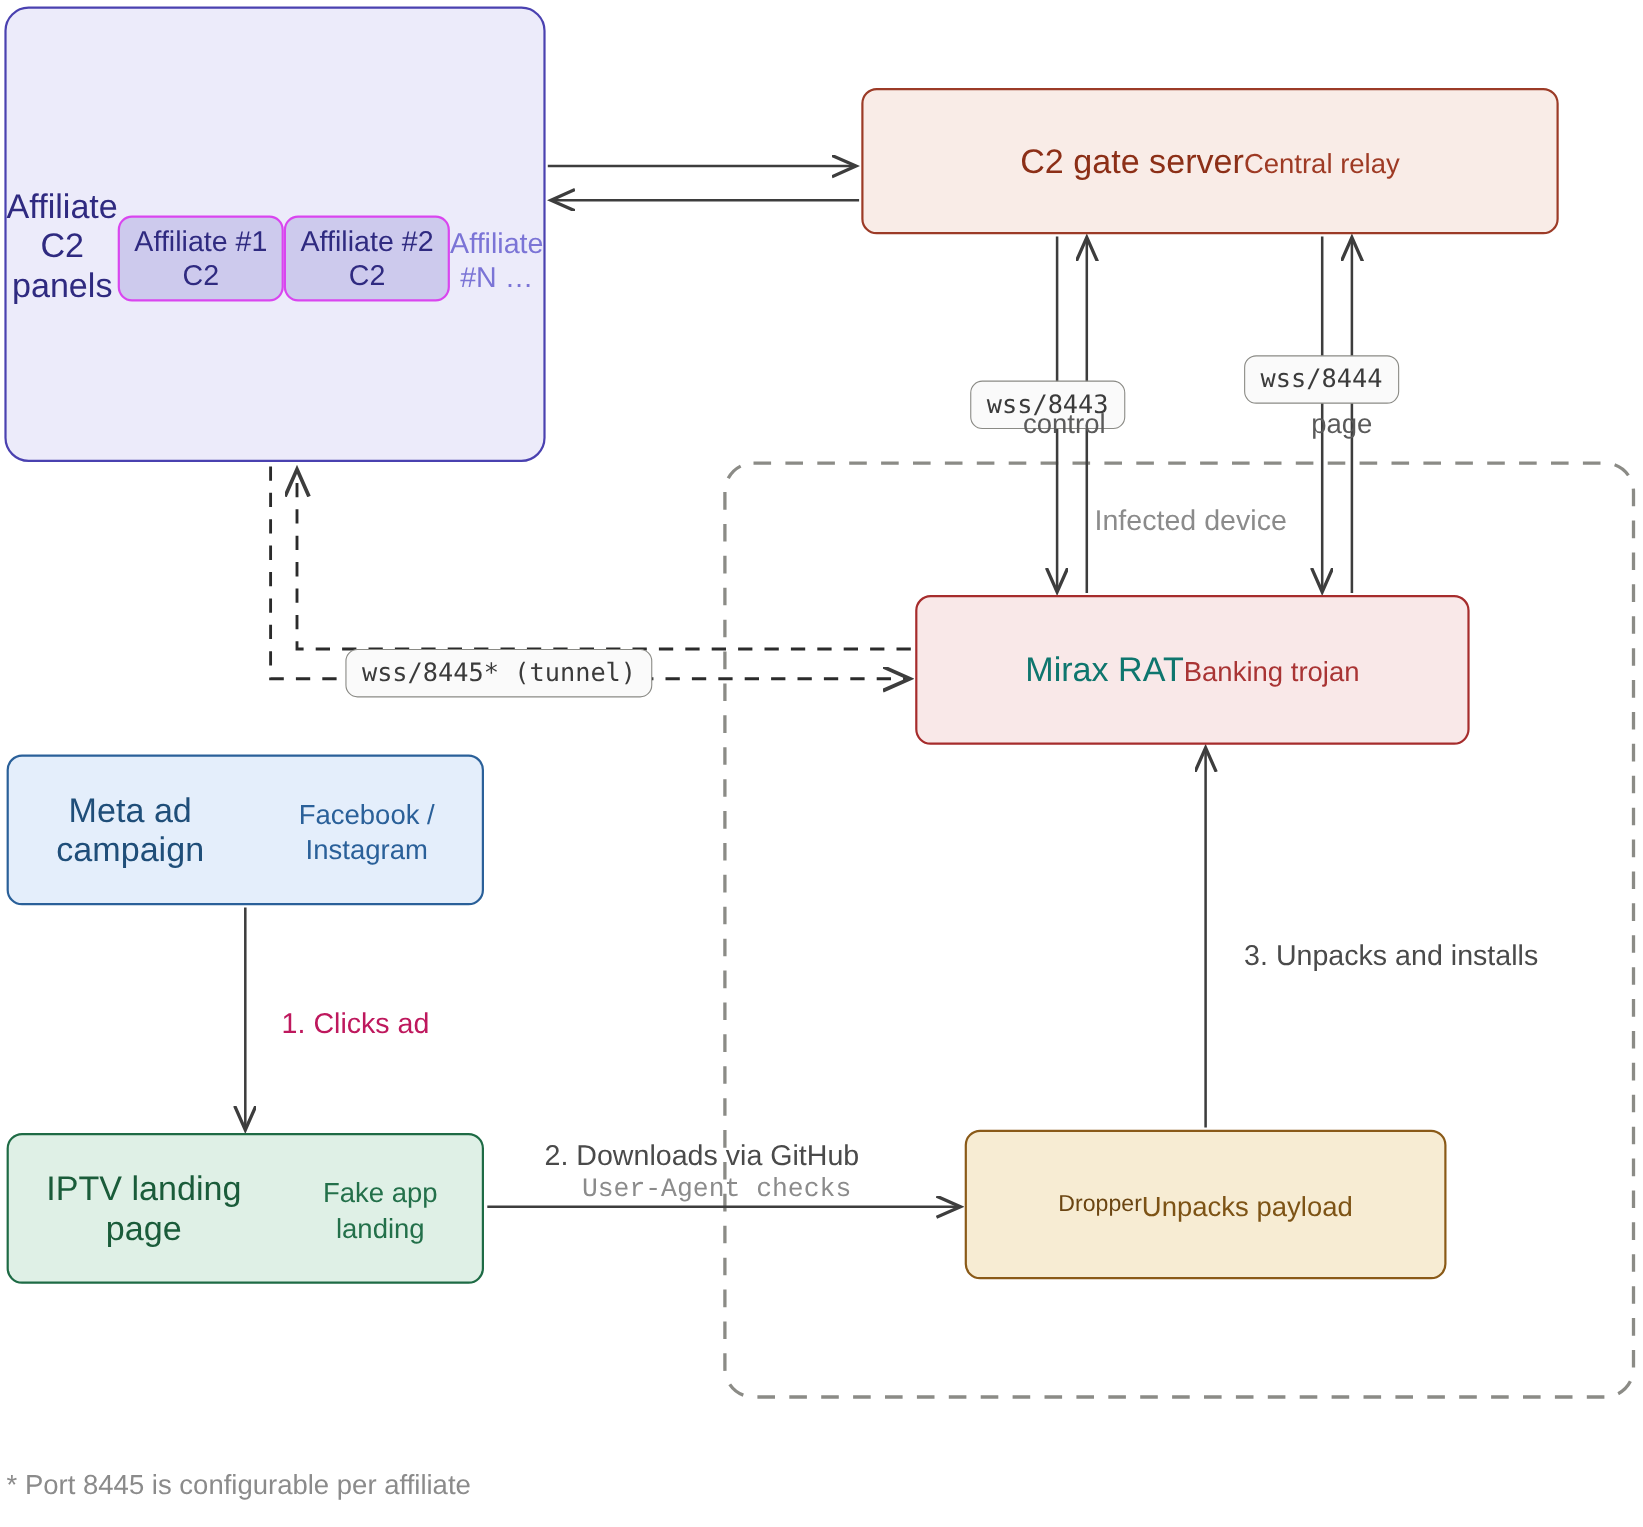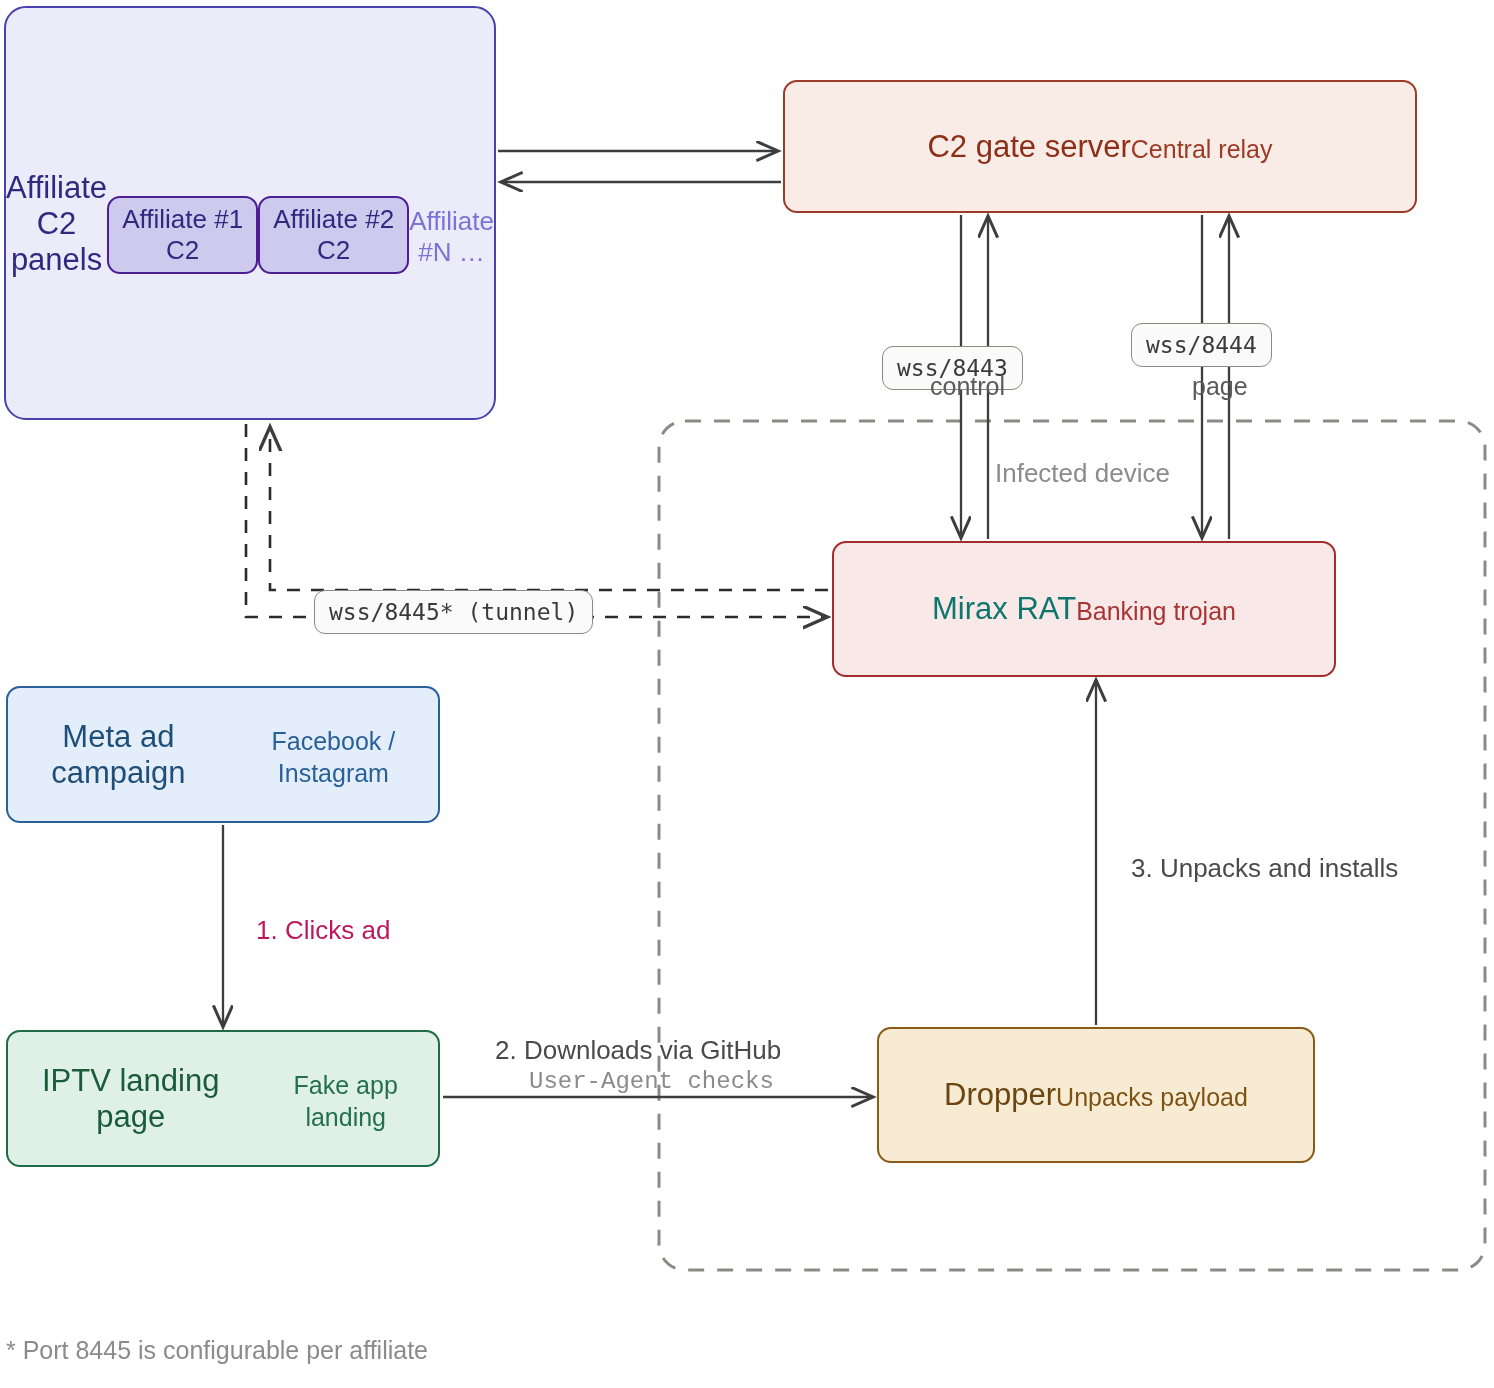--- a/index.html
+++ b/index.html
@@ -13,21 +13,21 @@
         text-align:center;border-radius:14px;}
   .node .t1{font-size:29px;line-height:1.15;}
   .node .t2{font-size:23px;line-height:1.25;margin-top:6px;}
 
   
   .affil-panel{left:4px;top:6px;width:492px;height:414px;
       background:#ecebfa;border:2.5px solid #4a41b0;border-radius:22px;
       justify-content:flex-start;padding-top:22px;}
   .affil-title{font-size:31px;color:#2f2a80;}
   .affil-chip{width:404px;height:78px;margin-top:22px;
-      background:#cdcaed;border:2px solid #4c1d95;border-radius:13px;
+      background:#cdcaed;border:2px solid #d946ef;border-radius:13px;
       display:flex;align-items:center;justify-content:center;
       font-size:26px;color:#2f2a80;box-sizing:border-box;}
   .affil-more{margin-top:26px;font-size:26px;color:#7b74d6;}
 
   
   .c2gate{left:783px;top:80px;width:634px;height:133px;
       background:#f9ece7;border:2.5px solid #9c3b27;}
   .c2gate .t1{color:#8c2f17;font-size:31px;}
   .c2gate .t2{color:#9e3a24;font-size:25px;}
 
@@ -45,21 +45,21 @@
 
   
   .iptv{left:6px;top:1030px;width:434px;height:137px;
       background:#dff0e6;border:2.5px solid #1e6b45;}
   .iptv .t1{color:#1a5c3a;font-size:31px;}
   .iptv .t2{color:#23704a;font-size:25px;}
 
   
   .dropper{left:877px;top:1027px;width:438px;height:136px;
       background:#f7ecd3;border:2.5px solid #8a5a18;}
-  .dropper .t1{color:#6b4512;font-size:31px;}
+  .dropper .t1{color:#6b4512;font-size:21px;}
   .dropper .t2{color:#7d5315;font-size:25px;}
 
   
   .pill{position:absolute;box-sizing:border-box;background:#fafafa;
         border:1.6px solid #8a8a85;border-radius:11px;
         display:flex;align-items:center;justify-content:center;
         font-family:"DejaVu Sans Mono", monospace;font-size:23px;color:#3b3b3b;
         padding:0 14px;white-space:nowrap;}
   .pill-8443{left:882px;top:323px;height:44px;margin-top:23px;}
   .pill-8444{left:1131px;top:323px;height:44px;}

